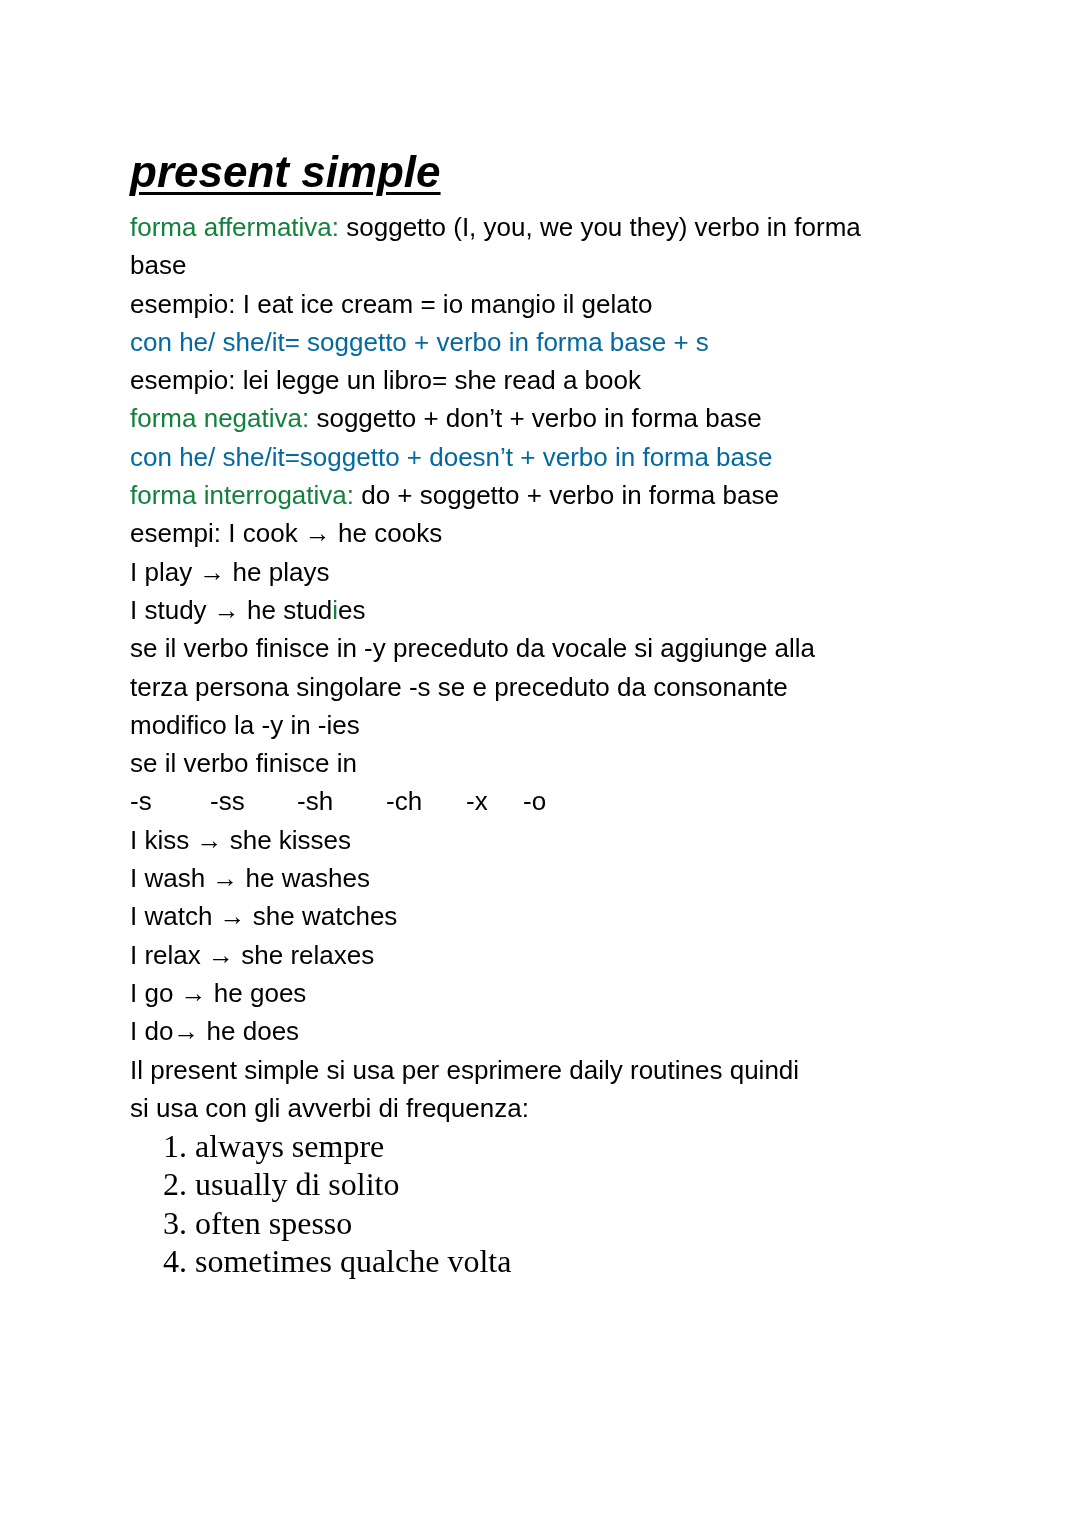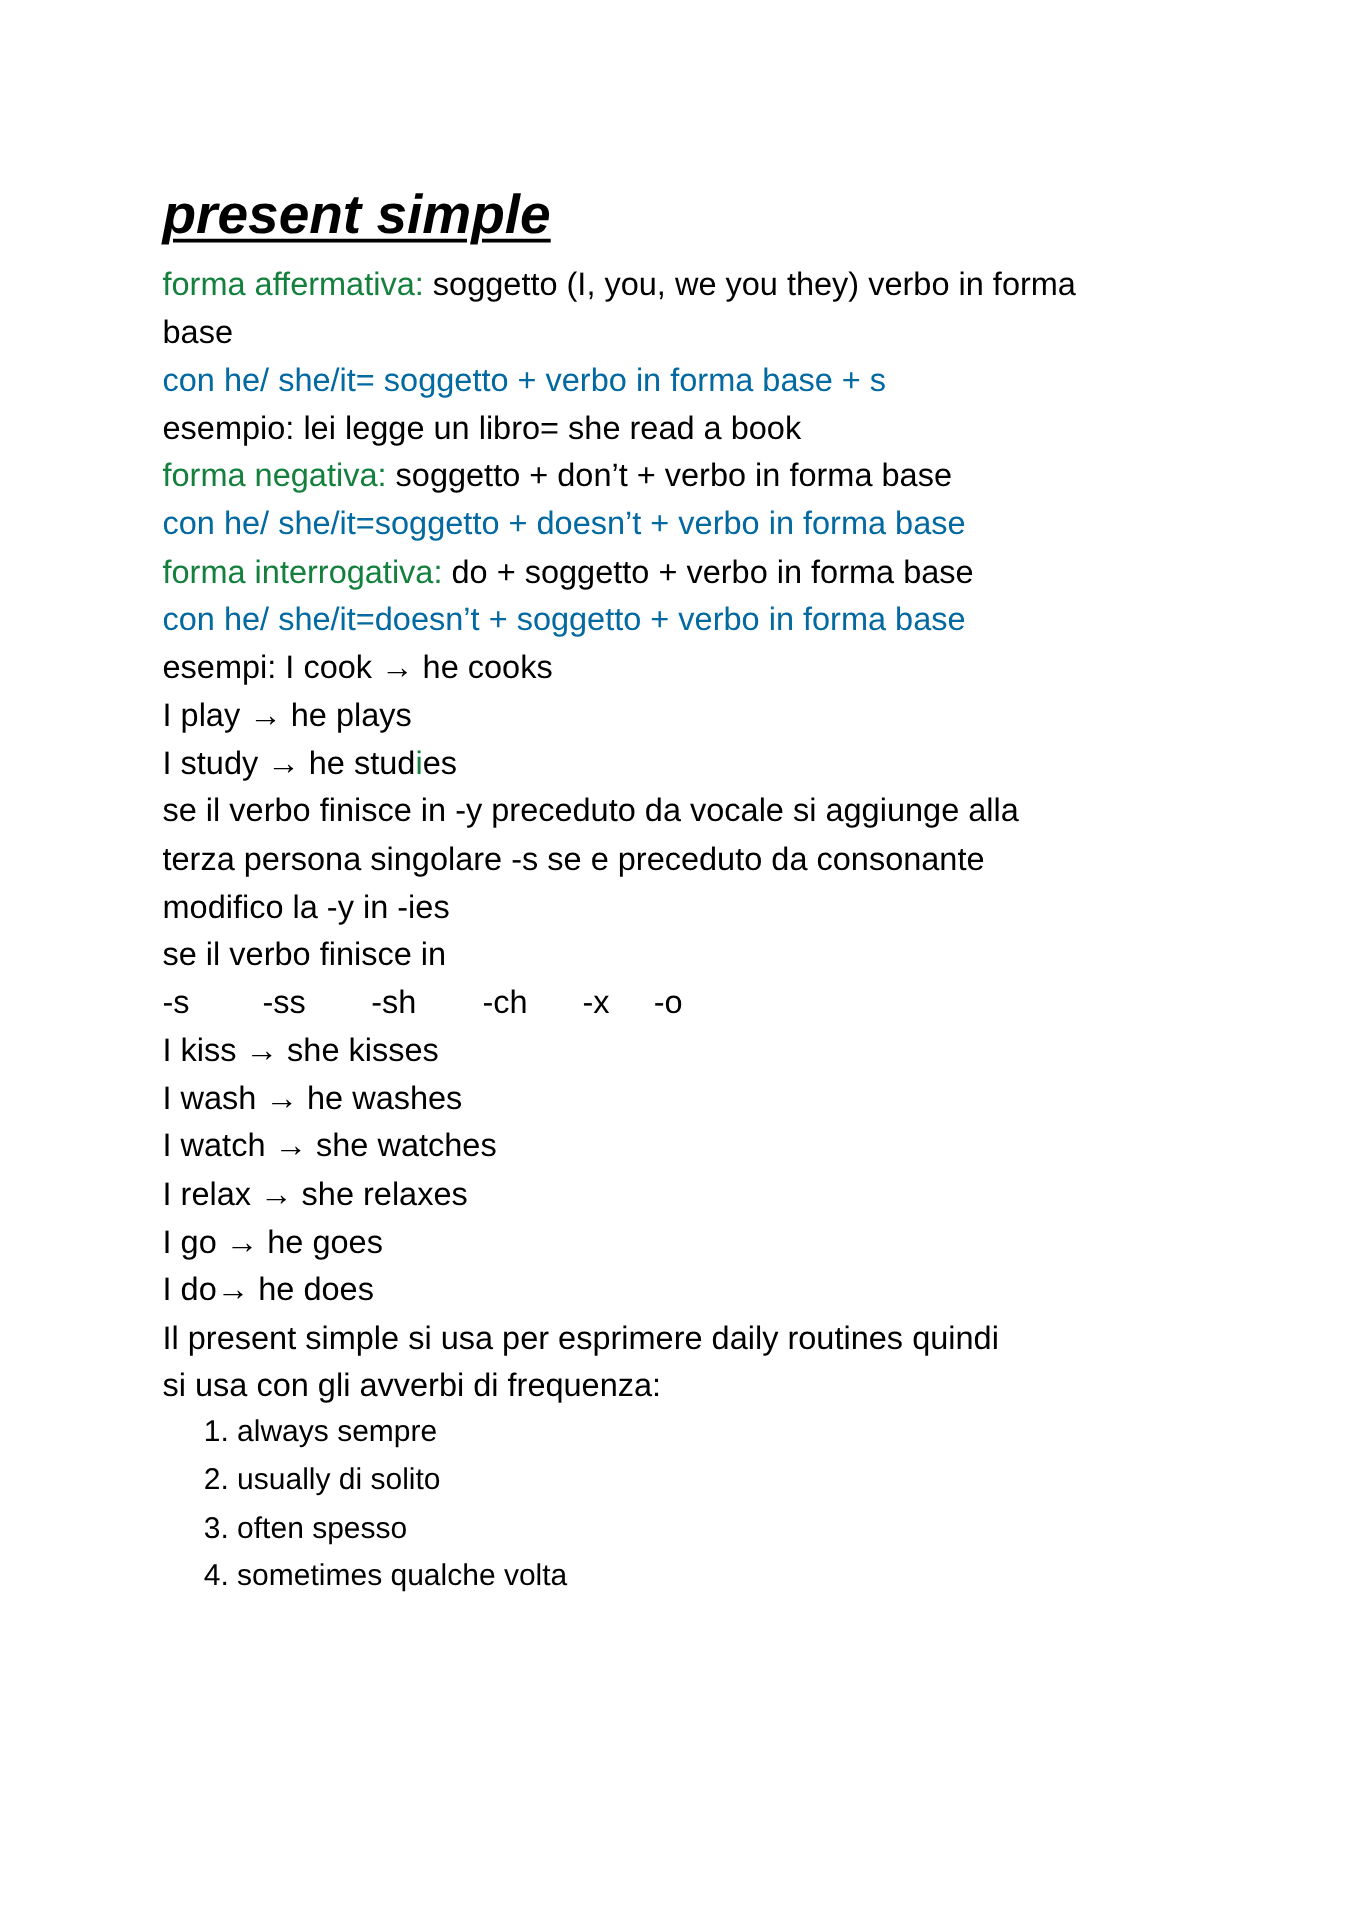--- a/index.html
+++ b/index.html
@@ -43,41 +43,42 @@
     .blue { color: #0369a1; }
     .endings span {
       display: inline-block;
     }
     ol.freq {
       margin: 0;
       padding: 0 0 0 33px;
       list-style: none;
     }
     ol.freq li {
-      font-size: 24px;
+      font-size: 32px;
       line-height: 38.3px;
+      font-family: Liberation Serif, serif;
     }
   </style>
 </head>
 <body>
 
 <div class="page">
 
   <h1 class="title">present simple</h1>
 
   <p class="line"><span class="red">forma affermativa:</span><span> soggetto (I, you, we you they) verbo in forma</span></p>
   <p class="line">base</p>
+  <p class="line">esempio: I eat ice cream = io mangio il gelato</p>
   <p class="line blue">con he/ she/it= soggetto + verbo in forma base + s</p>
   <p class="line">esempio: lei legge un libro= she read a book</p>
 
   <p class="line"><span class="red">forma negativa:</span><span> soggetto + don’t + verbo in forma base</span></p>
   <p class="line blue">con he/ she/it=soggetto + doesn’t + verbo in forma base</p>
 
   <p class="line"><span class="red">forma interrogativa:</span><span> do + soggetto + verbo in forma base</span></p>
-  <p class="line blue">con he/ she/it=doesn’t + soggetto + verbo in forma base</p>
 
   <p class="line">esempi: I cook → he cooks</p>
   <p class="line">I play → he plays</p>
   <p class="line"><span>I study → he stud</span><span class="red">i</span><span>es</span></p>
 
   <p class="line">se il verbo finisce in -y preceduto da vocale si aggiunge alla</p>
   <p class="line">terza persona singolare -s se e preceduto da consonante</p>
   <p class="line">modifico la -y in -ies</p>
 
   <p class="line">se il verbo finisce in</p>

